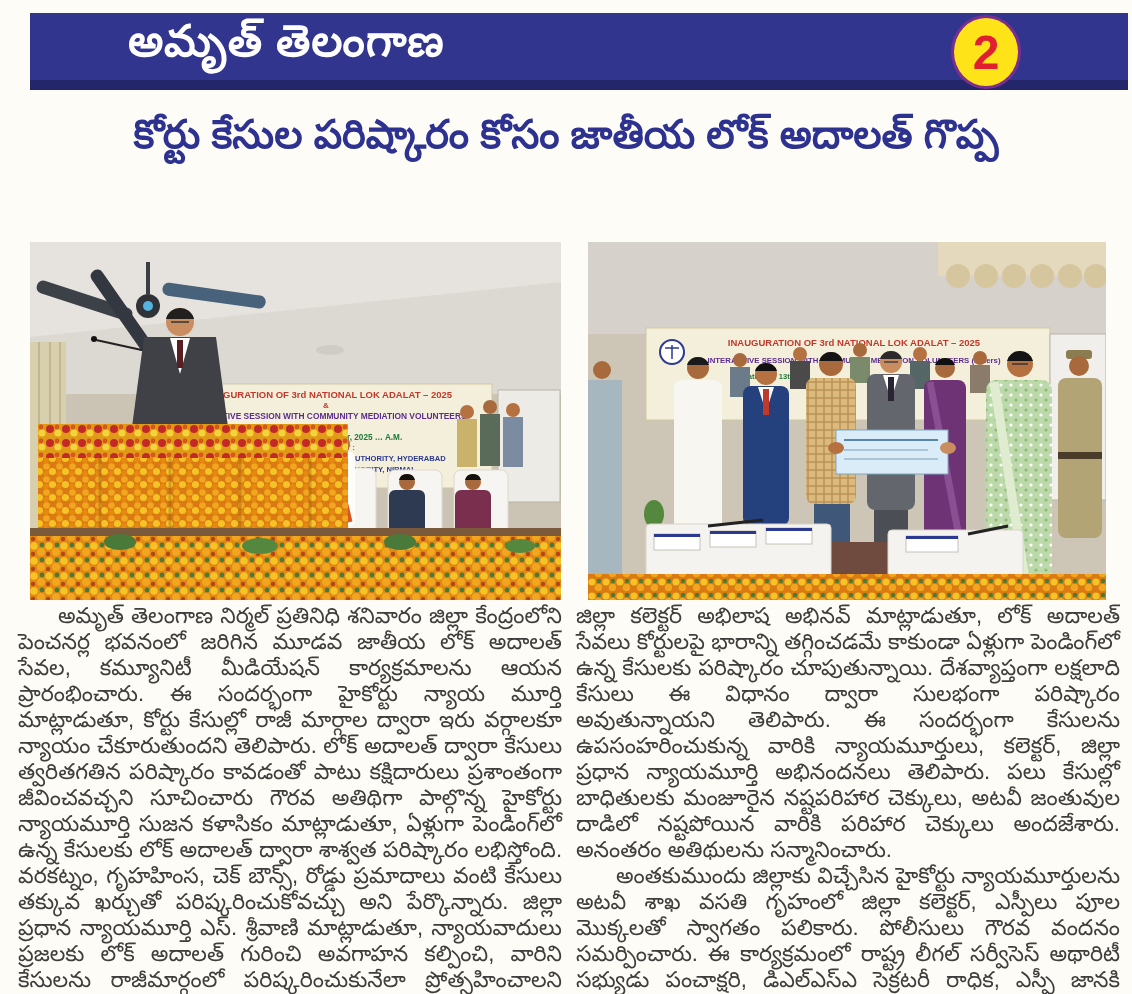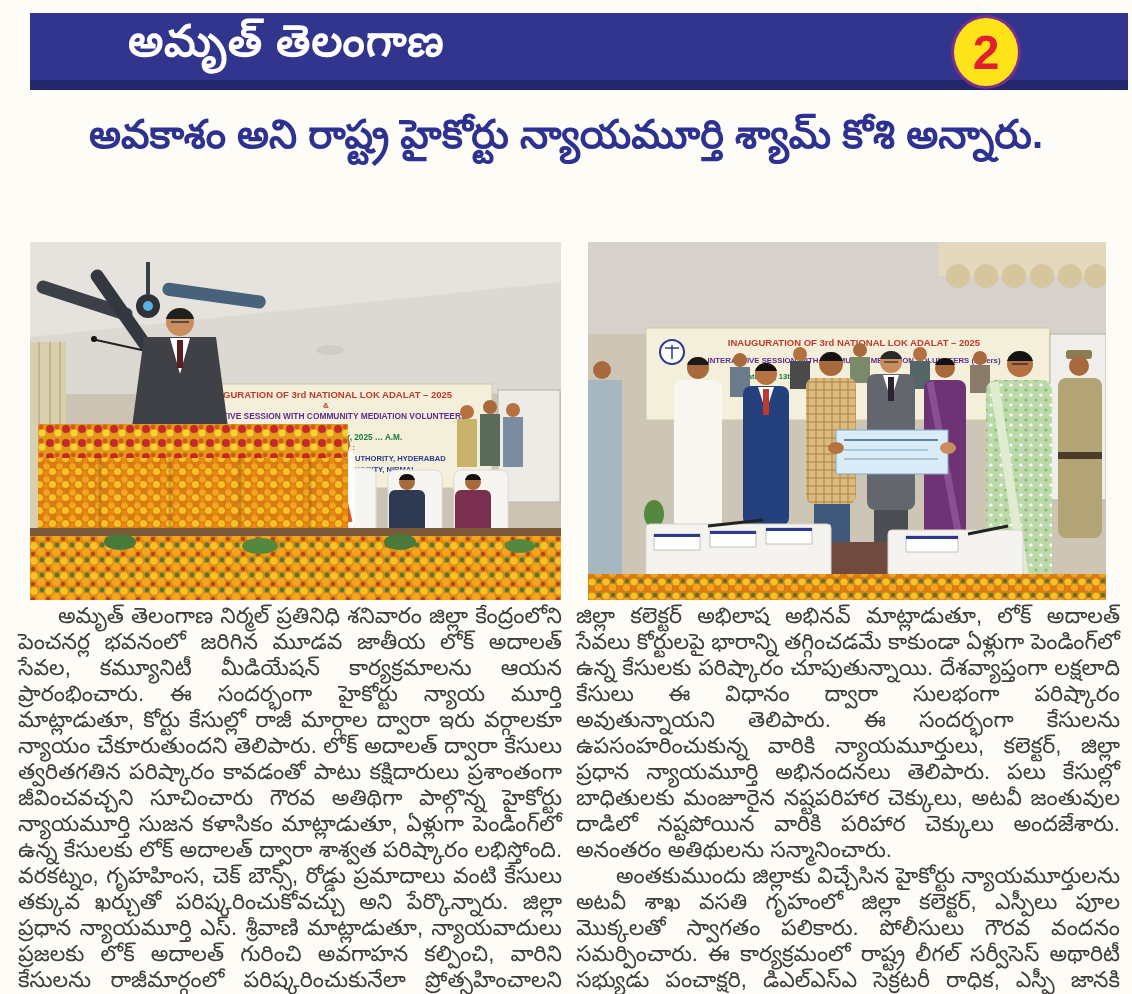--- a/index.html
+++ b/index.html
@@ -45,21 +45,21 @@
 <body>
 
 <div class="masthead-bar">
   <div class="masthead-title">అమృత్ తెలంగాణ</div>
 </div>
 <div class="page-badge">
   <span>2</span>
 </div>
 
 <div class="headline">
-  <div>అవకాశం అని రాష్ట్ర హైకోర్టు న్యాయమూర్తి శ్యామ్ కోశి అన్నారు.</div>
+  <div>కోర్టు కేసుల పరిష్కారం కోసం జాతీయ లోక్ అదాలత్ గొప్ప</div>
 </div>
 
 <div class="photo photo-left">
 <svg viewBox="0 0 531 358" xmlns="http://www.w3.org/2000/svg">
   <defs>
     <pattern id="mgA" width="13" height="13" patternUnits="userSpaceOnUse">
       <rect width="13" height="13" fill="#d97b12"></rect>
       <circle cx="3.5" cy="3.5" r="3.3" fill="#f2a51f"></circle>
       <circle cx="9.5" cy="8.5" r="3.6" fill="#f6c327"></circle>
       <circle cx="3" cy="10.5" r="2.7" fill="#e8890f"></circle>

